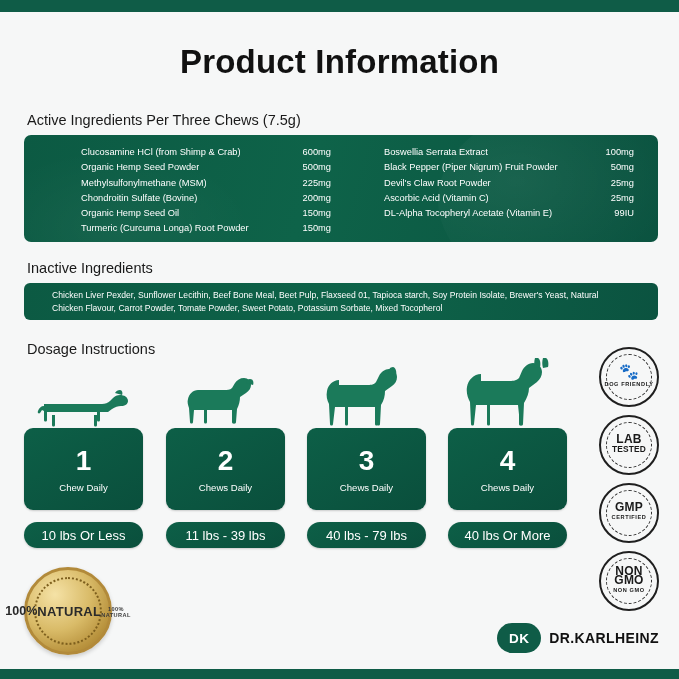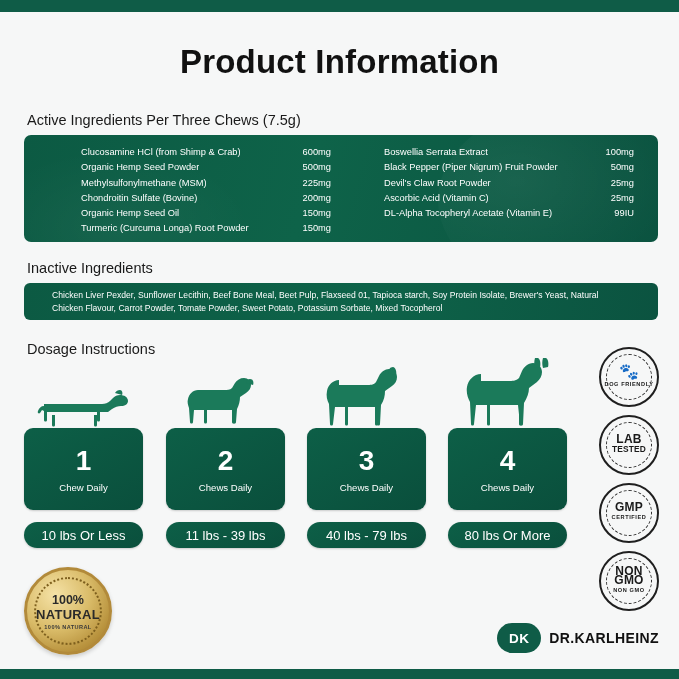--- a/index.html
+++ b/index.html
@@ -157,21 +157,21 @@
     background: radial-gradient(circle at 34% 30%, #f3dd9b 0%, #d9b košt 1%, #c79b45 60%, #a87c2c 100%);
     background: radial-gradient(circle at 34% 30%, #f5e2a6 0%, #d9bb68 45%, #b8923d 75%, #9c7728 100%);
     border: 3px solid #b2 8a3a;
     border: 3px solid #b28a3a;
     display: flex; align-items: center; justify-content: center;
     box-shadow: 0 2px 4px rgba(0,0,0,0.18);
   }
   .seal .seal-inner {
     width: 68px; height: 68px; border-radius: 50%;
     border: 2px dotted #7d5f1d;
-    display: flex; flex-direction: column; align-items: center; justify-content: center;
+    display: flex; flex-direction: row; align-items: center; justify-content: center;
     text-align: center;
   }
   .seal .l1 { font-size: 12.5px; font-weight: bold; color: #2a2a2a; }
   .seal .l2 { font-size: 13px; font-weight: bold; color: #2a2a2a; letter-spacing: 0.3px; }
   .seal .l3 { font-size: 5.6px; font-weight: bold; color: #3a3a3a; letter-spacing: 0.4px; margin-top: 2px; }
 
   
   .brand {
     position: absolute; right: 20px; bottom: 26px;
     display: flex; align-items: center; gap: 8px;
@@ -324,21 +324,21 @@
             <path d="M88 2c-1 3-1 7 0 10l5-1c1-4 0-8-2-9z"></path>
             <path d="M32 47v21c0 2 3 2 3 0V47z"></path>
             <path d="M64 47v21c0 2 3 2 3 0V47z"></path>
           </g>
         </svg>
       </div>
       <div class="dose-card">
         <span class="num">4</span>
         <span class="lbl">Chews Daily</span>
       </div>
-      <div class="weight-pill">80 lbs Or More</div>
+      <div class="weight-pill">40 lbs Or More</div>
     </div>
 
   </div>
 
   <div class="badges">
 
     <div class="badge">
       <div class="inner-ring"></div>
       <div class="btxt">
         <span class="paw">🐾</span>

